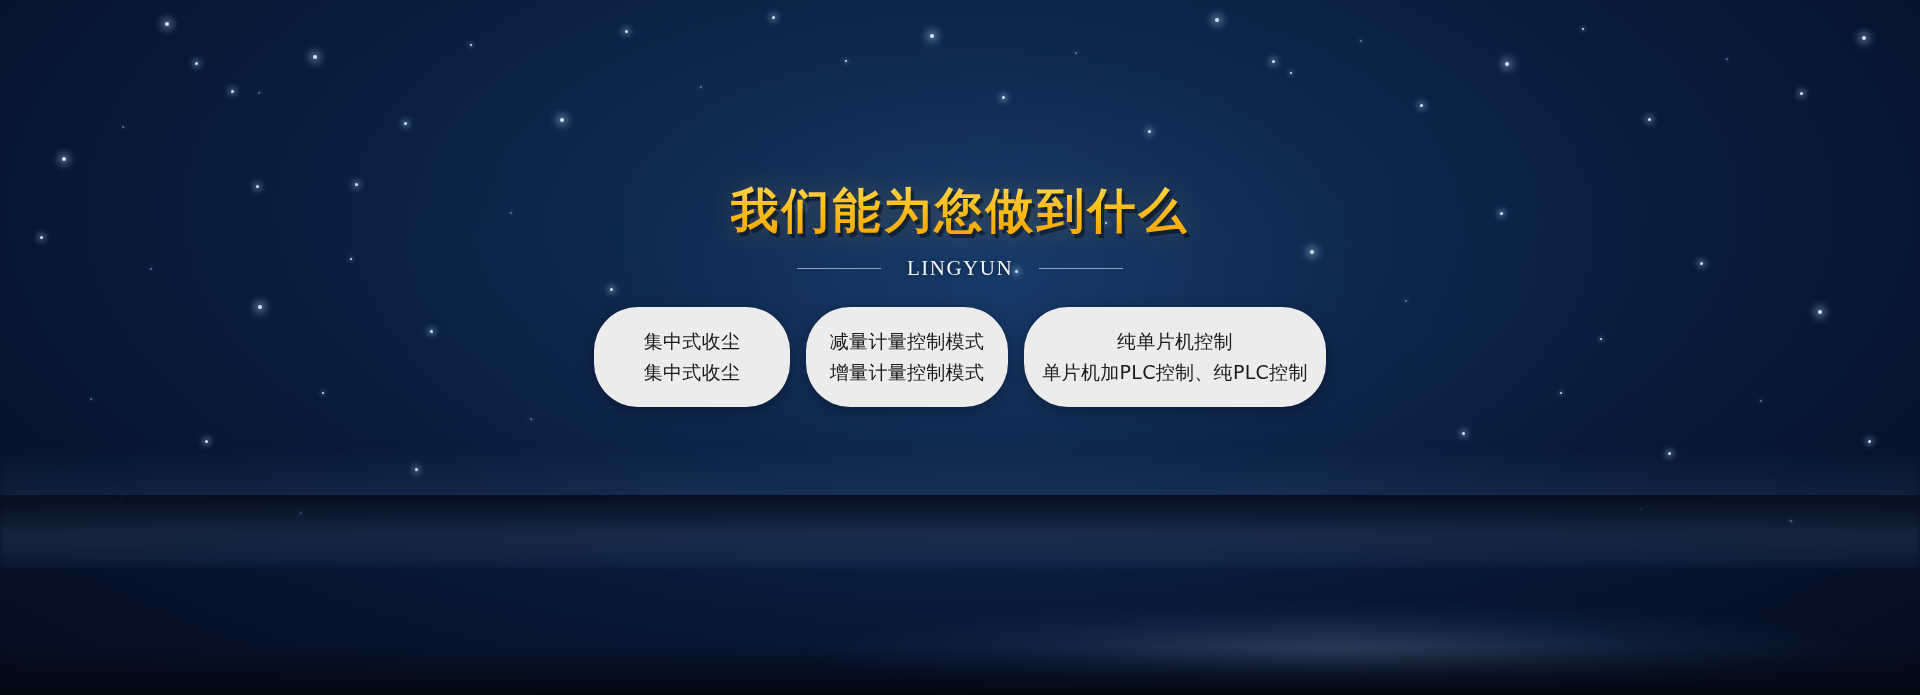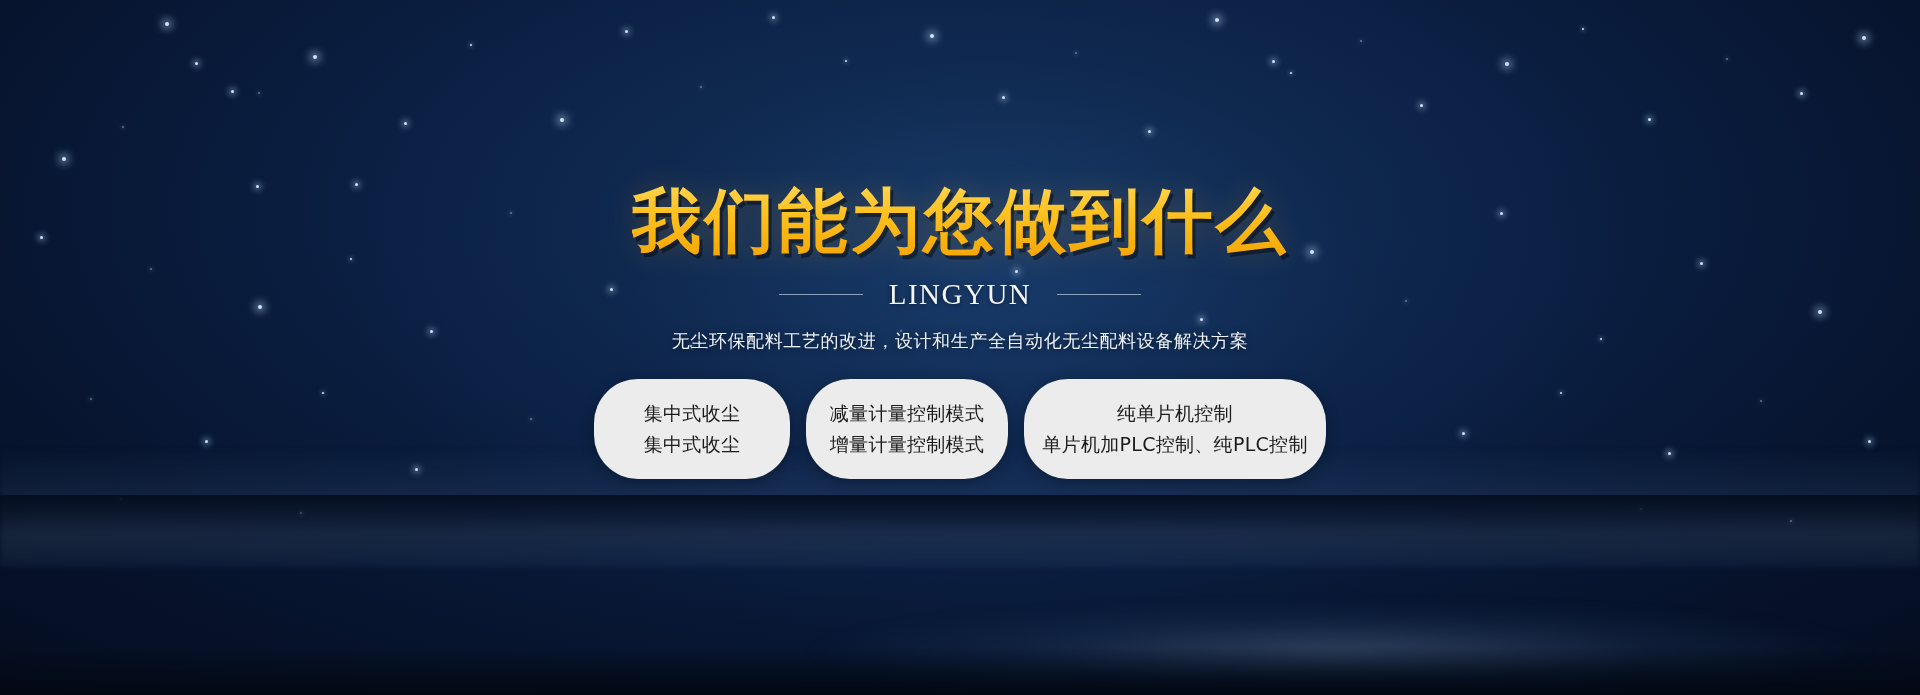--- a/index.html
+++ b/index.html
@@ -58,42 +58,42 @@
   .content {
     position:relative; z-index:5;
     width:1920px; height:695px;
     display:flex; flex-direction:column; align-items:center;
   }
 
   .headline {
     margin-top:186px;
     font-family:"DejaVu Sans", sans-serif;
     font-weight:bold;
-    font-size:70px;
+    font-size:48px;
     line-height:1;
     letter-spacing:3px;
     color:#fbb912;
     background:linear-gradient(180deg,#ffd34a 0%, #fdc01e 42%, #f5a806 100%);
     -webkit-background-clip:text; background-clip:text;
     -webkit-text-fill-color:transparent;
     filter:drop-shadow(3px 4px 0px rgba(0,0,0,0.42)) drop-shadow(0 0 14px rgba(255,180,30,0.18));
     white-space:nowrap;
   }
 
   .sub-row {
     margin-top:22px;
     display:flex; align-items:center; justify-content:center; gap:26px;
   }
   .rule {
     width:84px; height:1px;
     background:rgba(215,230,248,0.62);
   }
   .brand {
     font-family:"Liberation Serif", serif;
-    font-size:29px; letter-spacing:1.5px;
+    font-size:21px; letter-spacing:1.5px;
     color:#f2f6fb;
     text-shadow:0 1px 5px rgba(0,0,0,0.5);
   }
 
   .desc {
     margin-top:18px;
     font-family:"DejaVu Sans", sans-serif;
     font-size:18px; letter-spacing:0.6px;
     color:#edf3fa;
     text-shadow:0 1px 6px rgba(0,0,0,0.55);
@@ -208,21 +208,20 @@
   <div class="content">
 
     <h1 class="headline">我们能为您做到什么</h1>
 
     <div class="sub-row">
       <span class="rule"></span>
       <span class="brand">LINGYUN</span>
       <span class="rule"></span>
     </div>
 
-    <p class="desc">无尘环保配料工艺的改进，设计和生产全自动化无尘配料设备解决方案</p>
 
     <div class="cards">
 
       <div class="card w1">
         <span class="line">集中式收尘</span>
         <span class="line">集中式收尘</span>
       </div>
 
       <div class="card w2">
         <span class="line">减量计量控制模式</span>

